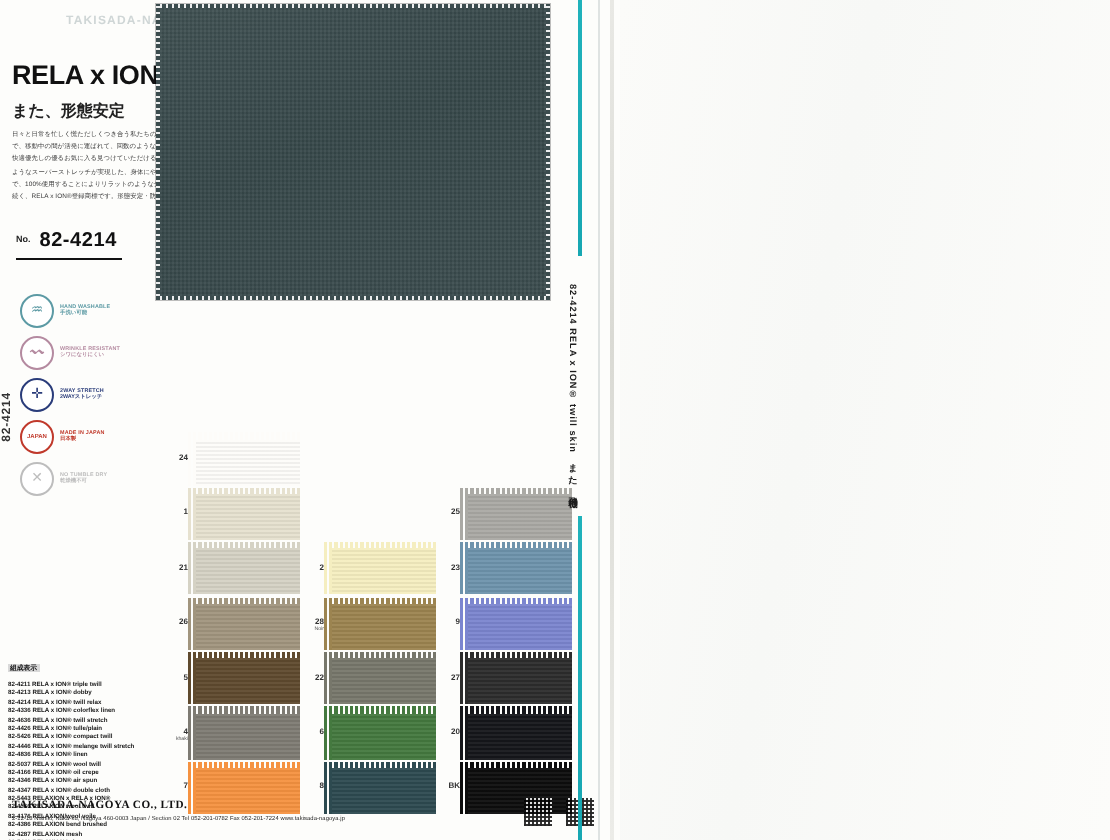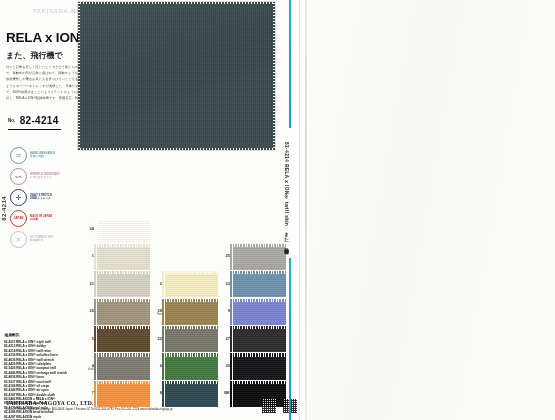--- a/index.html
+++ b/index.html
@@ -101,21 +101,21 @@
 </head>
 <body>
 
 <div id="page">
 
   <div id="paper-right"></div>
   <div id="scan-edge"></div>
 
   <div class="hdr-brand">TAKISADA-NAGOYA</div>
   <div class="hdr-title">RELA x ION® t</div>
-  <div class="hdr-sub">また、飛行機で</div>
+  <div class="hdr-sub">また、形態安定</div>
   <div class="hdr-body" id="body-copy">
       <div>日々と日常を忙しく慌ただしくつき合う私たちの生活に、心地よさとリラックスを。出張やご旅行</div>
       <div>で、移動中の間が活発に運ばれて、回数のような窮屈なストレスを感じさせない設計です。心地よい</div>
       <div>快適優先しの優るお気に入る見つけていただけるように、しなやかな伸縮性と回復性を兼ね備えた</div>
       <div>ようなスーパーストレッチが実現した、身体にやさしく寄り添う素材。ご自宅でのお手入れも簡単</div>
       <div>で、100%使用することによりリラットのような分子構造を保ち続けます。快適さと機能美が長く</div>
       <div>続く、RELA x ION®登録商標です。形態安定・防シワ性にも優れています。</div>
     </div>
 
   <div class="no-box">

